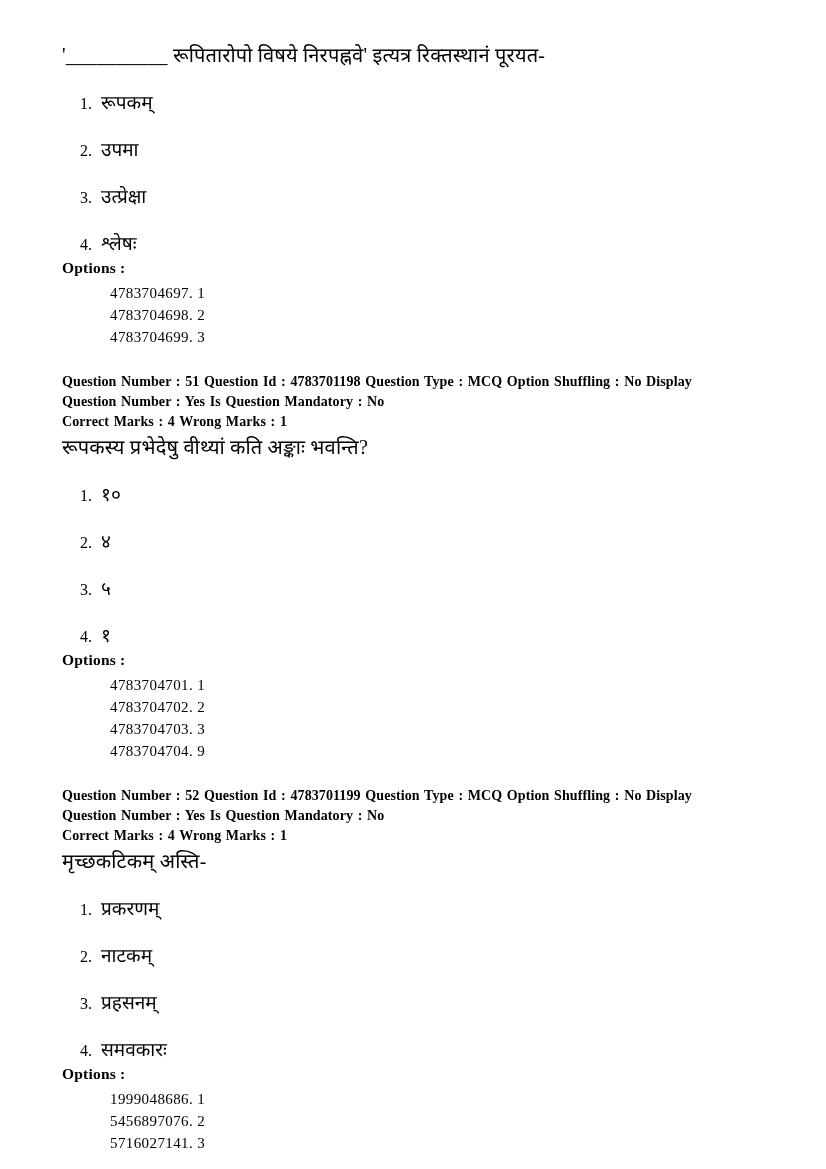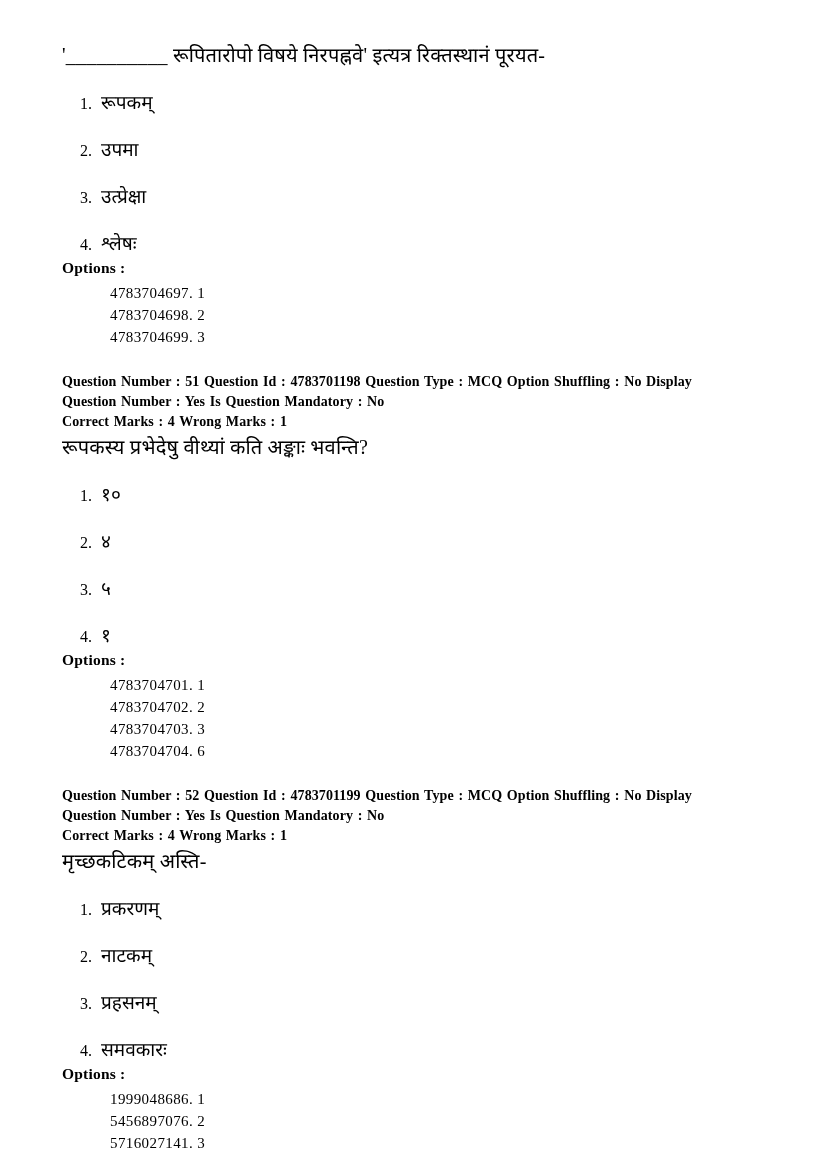--- a/index.html
+++ b/index.html
@@ -118,21 +118,21 @@
       <span class="num">3.</span><span>५</span>
     </div>
     <div class="choice">
       <span class="num">4.</span><span>१</span>
     </div>
 
     <div class="opts-label">Options :</div>
     <div class="id-row">4783704701. 1</div>
     <div class="id-row">4783704702. 2</div>
     <div class="id-row">4783704703. 3</div>
-    <div class="id-row">4783704704. 6</div>
+    <div class="id-row">4783704704. 9</div>
   </div>
 
   <div>
     <div class="meta">Question Number : 52 Question Id : 4783701199 Question Type : MCQ Option Shuffling : No Display Question Number : Yes Is Question Mandatory : No</div>
     <div class="marks">Correct Marks : 4 Wrong Marks : 1</div>
     <div class="dv-q">मृच्छकटिकम् अस्ति-</div>
 
     <div class="choice first-tight">
       <span class="num">1.</span><span>प्रकरणम्</span>
     </div>

